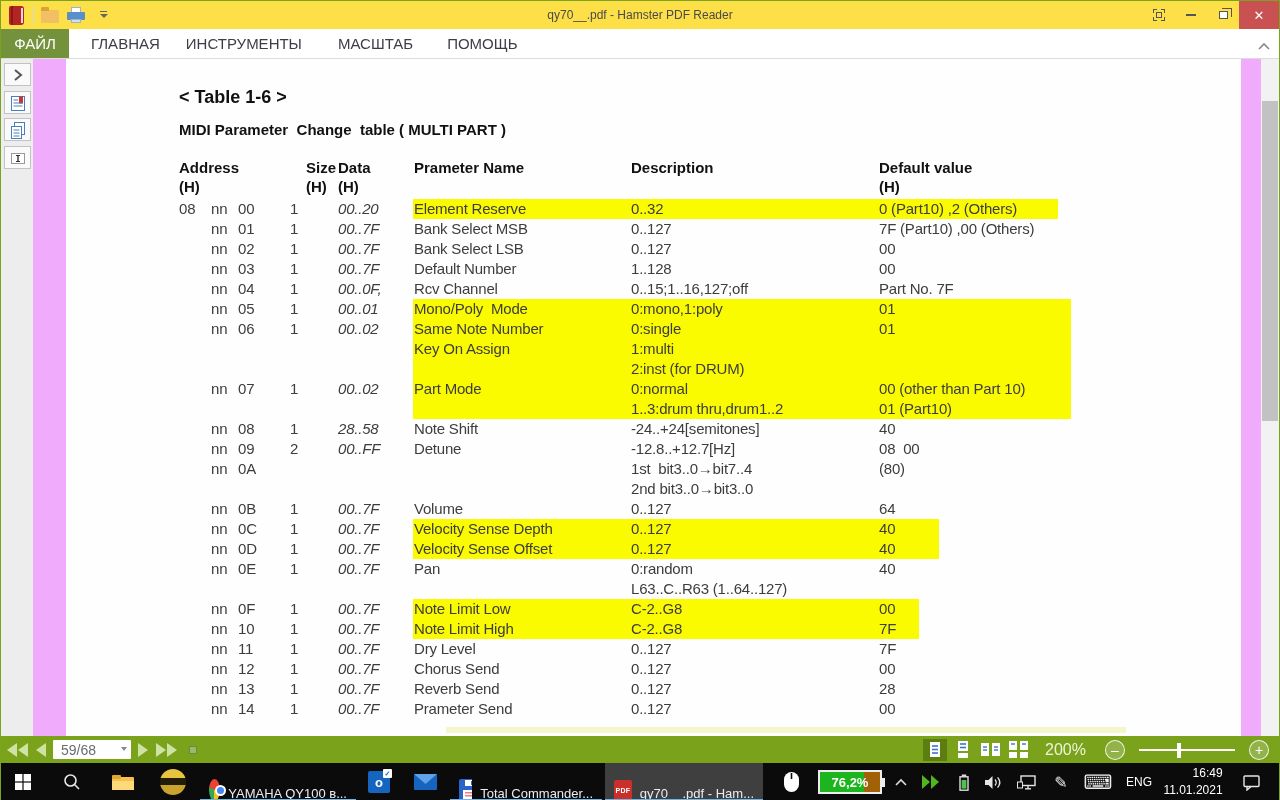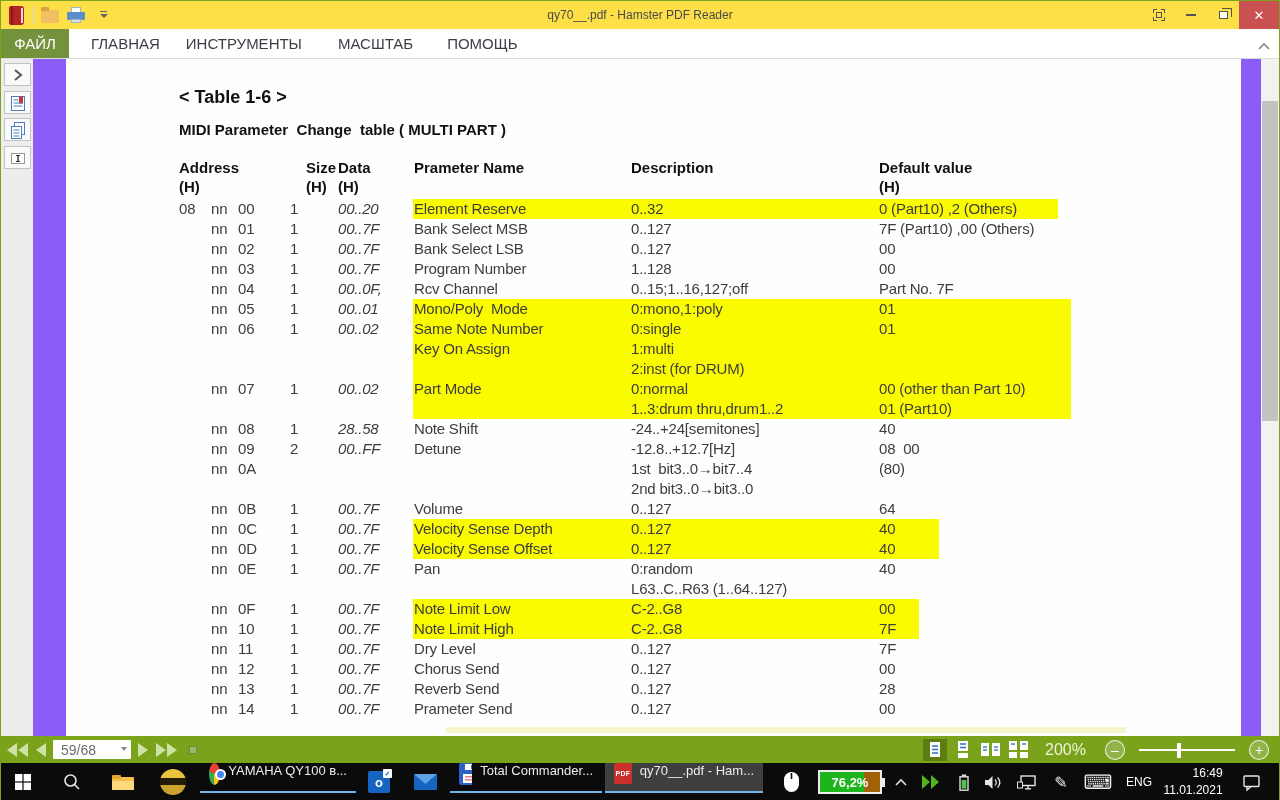--- a/index.html
+++ b/index.html
@@ -44,21 +44,21 @@
   .ribbon{position:absolute;left:0;top:28px;width:100%;height:30px;background:#fff;border-bottom:1px solid #dcdcdc;display:flex;align-items:stretch;}
   .tab{display:flex;align-items:center;font-size:15px;color:#3d3d46;padding:0 2px;}
   .tab-file{width:68px;justify-content:center;background:#74923c;color:#fff;padding:0;}
   .t2{margin-left:20px;} .t3{margin-left:22px;} .t4{margin-left:32px;} .t5{margin-left:30px;}
   .ribbon-collapse{position:absolute;right:8px;top:36px;}
   
   .main{position:absolute;left:0;top:58px;width:100%;height:677px;background:#9b9b9b;}
   .sidebar{position:absolute;left:0;top:0;width:32px;height:100%;background:#ededed;}
   .sbtn{position:absolute;left:3px;width:27px;height:23px;background:#fafafa;border:1px solid #c2c2c2;display:flex;align-items:center;justify-content:center;}
   .sb1{top:4px;} .sb2{top:32px;} .sb3{top:59px;} .sb4{top:87px;}
-  .docarea{position:absolute;left:32px;top:0;right:18px;height:100%;background:#8b5cf6;}
+  .docarea{position:absolute;left:32px;top:0;right:18px;height:100%;background:#f0abfc;}
   .page{position:absolute;left:33px;top:0;width:1175px;height:677px;background:#fefefe;}
   .vscroll{position:absolute;right:0;top:0;width:18px;height:100%;background:#f2f2f2;}
   .vthumb{position:absolute;left:1px;top:42px;width:16px;height:320px;background:#c2c2c2;}
   
   .doc-title{position:absolute;left:113px;top:28px;font-size:18px;font-weight:bold;color:#111;}
   .doc-subtitle{position:absolute;left:113px;top:62px;font-size:15px;font-weight:bold;color:#111;white-space:pre;}
   .hdr span{position:absolute;font-size:15px;font-weight:bold;color:#111;white-space:pre;}
   .hl1{top:100px;} .hl2{top:119px;}
   .cx-a1{left:113px;} .cx-size{left:224px;margin-left:16px;} .cx-data{left:272px;}
   .cx-name{left:348px;} .cx-desc{left:565px;} .cx-def{left:813px;}
@@ -83,21 +83,21 @@
   .vi.active{background:#5c7d10;}
   .zoomlabel{font-size:16px;color:#eef4da;margin:0 14px 0 10px;width:46px;}
   .zbtn{width:20px;height:20px;border-radius:50%;background:#93b249;border:1px solid rgba(255,255,255,.85);color:#fff;display:flex;align-items:center;justify-content:center;font-size:14px;line-height:1;}
   .ztrack{position:relative;width:96px;height:20px;margin:0 14px;}
   .ztrack .line{position:absolute;left:0;right:0;top:9px;height:2.5px;background:#fff;}
   .ztrack .handle{position:absolute;left:38px;top:3px;width:3.5px;height:15px;background:#fff;}
   .zplus{margin-right:10px;}
   
   .taskbar{position:absolute;left:-1px;top:762px;width:1282px;height:38px;background:#0b0b0b;}
   .tbi{position:absolute;top:0;height:38px;display:flex;align-items:center;justify-content:center;}
-  .task{position:absolute;top:0;height:30px;display:flex;align-items:flex-start;gap:8px;padding:0 9px;}
+  .task{position:absolute;top:0;height:38px;display:flex;align-items:flex-end;gap:8px;padding:0 9px;}
   .task .ul{position:absolute;left:0;right:0;bottom:0;height:2px;background:#70b5e9;}
   .task .tlabel{font-size:13px;color:#ececec;white-space:nowrap;}
   .task-pdf{background:#3f3f3f;}
   .ic-chrome{width:22px;height:22px;border-radius:50%;background:conic-gradient(from 60deg,#fbc116 0 120deg,#34a853 0 240deg,#ea4335 0 360deg);position:relative;}
   .ic-chrome .dot{position:absolute;left:5.5px;top:5.5px;width:11px;height:11px;border-radius:50%;background:#4285f4;border:2px solid #fff;}
   .ic-outlook{width:22px;height:22px;background:#1565c0;border-radius:2px;position:relative;color:#fff;font-weight:bold;font-size:13px;display:flex;align-items:center;justify-content:center;}
   .ic-outlook .chk{position:absolute;right:-2px;top:-2px;width:9px;height:9px;background:#fff;border-radius:1px;color:#1565c0;font-size:7px;line-height:9px;text-align:center;font-weight:bold;}
   .ic-pdfdoc{width:21px;height:21px;background:#c9302c;border-radius:2px;color:#fff;font-weight:bold;font-size:7px;display:flex;align-items:center;justify-content:center;letter-spacing:.3px;}
   .ic-gold{width:26px;height:26px;border-radius:50%;background:linear-gradient(180deg,#e6c43f 0 34%,#221c08 34% 62%,#caa22e 62% 100%);}
   .battwidget{position:relative;width:64px;height:24px;border:2px solid #ededed;background:#a16207;}
@@ -240,21 +240,21 @@
               <span class="c-data">00..7F</span>
               <span class="c-name">Bank Select LSB</span>
               <span class="c-desc">0..127</span>
               <span class="c-def">00</span>
             </div>
             <div class="trow">
               <span class="c-a2">nn</span>
               <span class="c-a3">03</span>
               <span class="c-size">1</span>
               <span class="c-data">00..7F</span>
-              <span class="c-name">Program Number</span>
+              <span class="c-name">Default Number</span>
               <span class="c-desc">1..128</span>
               <span class="c-def">00</span>
             </div>
             <div class="trow">
               <span class="c-a2">nn</span>
               <span class="c-a3">04</span>
               <span class="c-size">1</span>
               <span class="c-data">00..0F,</span>
               <span class="c-name">Rcv Channel</span>
               <span class="c-desc">0..15;1..16,127;off</span>

